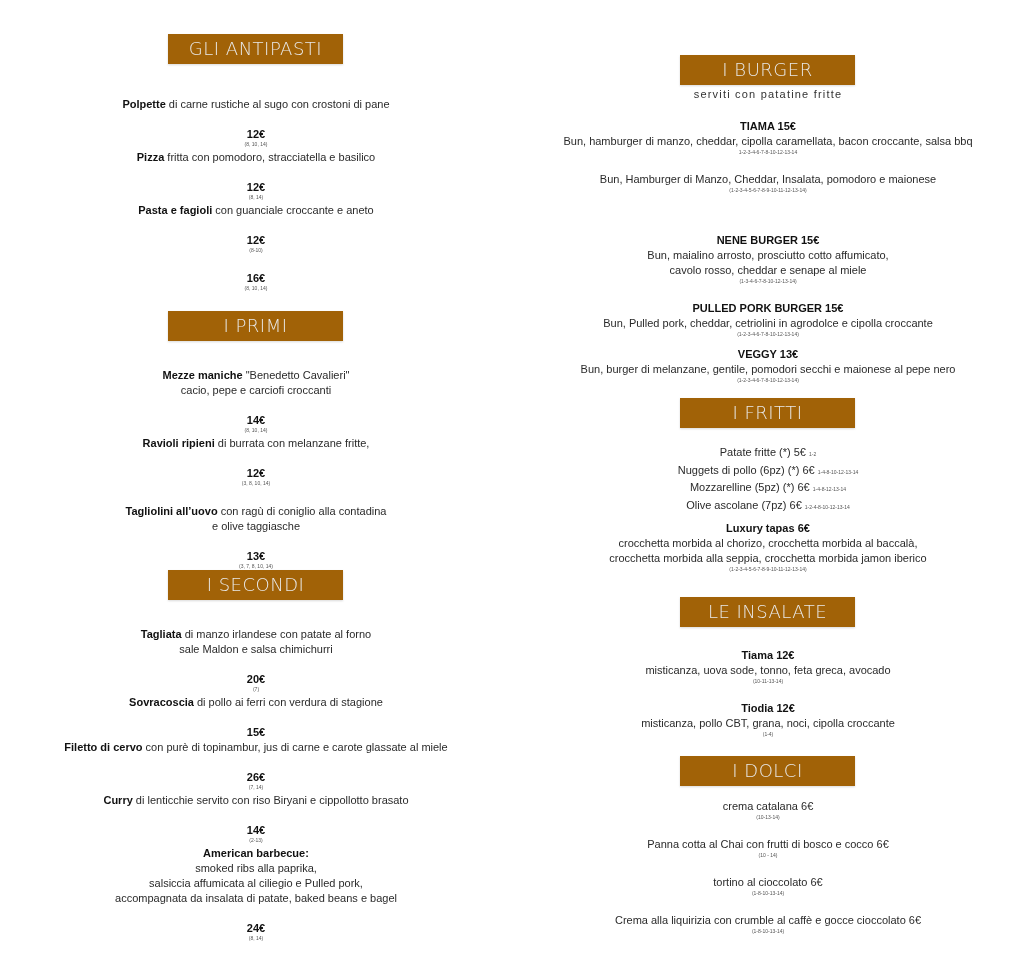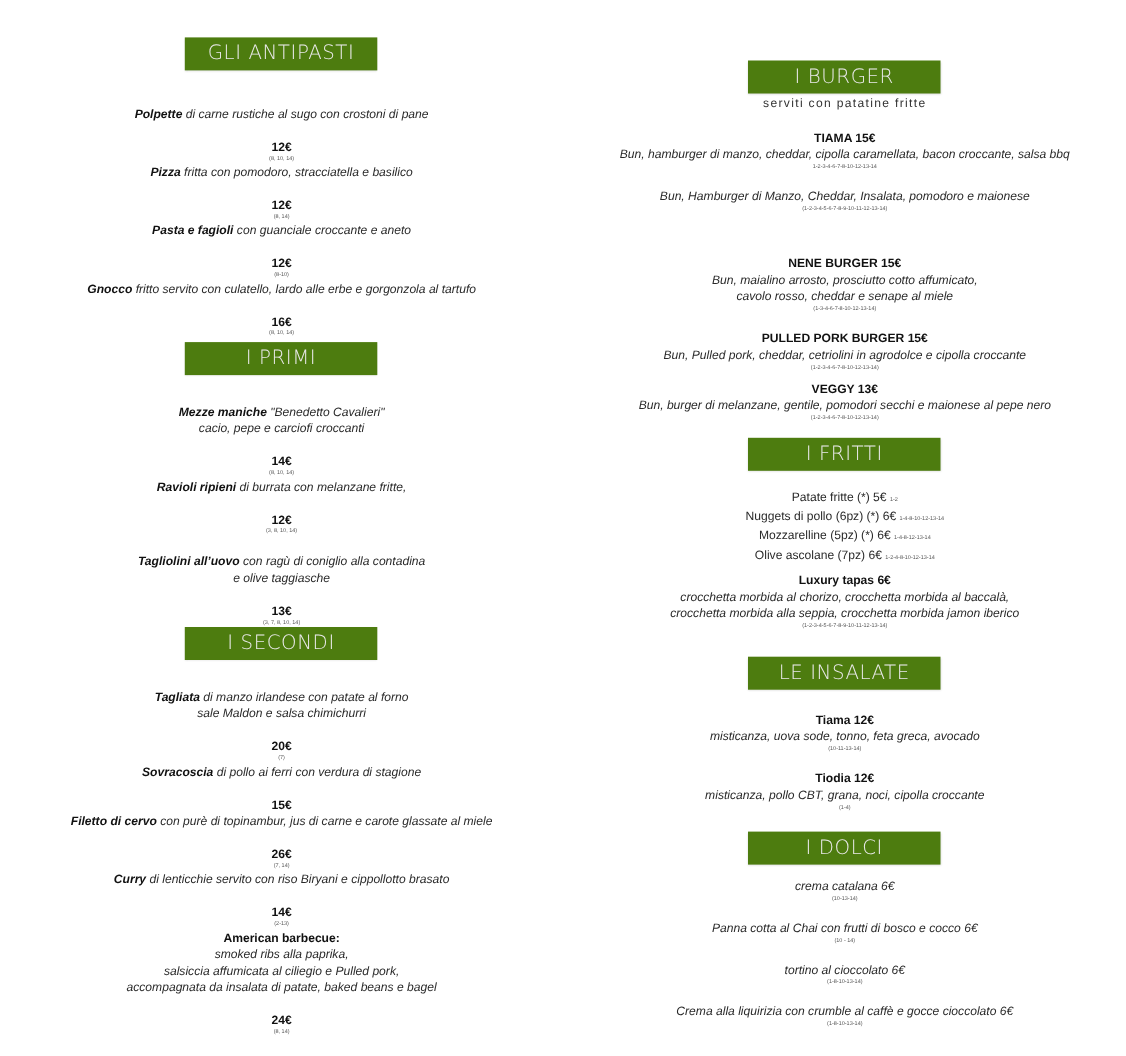--- a/index.html
+++ b/index.html
@@ -2,33 +2,33 @@
 <html><head>
 <meta charset="utf-8">
 <style>
   * { box-sizing: border-box; margin: 0; padding: 0; }
   html, body { width: 1024px; height: 960px; background: #ffffff; overflow: hidden; }
   body { font-family: "Liberation Sans", sans-serif; color: #222; position: relative; }
   .col { position: absolute; top: 0; height: 960px; text-align: center; }
   .col-left { left: 0; width: 512px; }
   .col-right { left: 512px; width: 512px; margin-top: 22px; }
   .hdr {
-    position: absolute; width: 175px; height: 30px; background: #4d7c0f;
+    position: absolute; width: 175px; height: 30px; background: #a16207;
     color: #e9e9e9; font-family: "DejaVu Sans", sans-serif; font-weight: 300;
     font-size: 18px; letter-spacing: 0.5px; line-height: 30px; text-align: center;
     box-shadow: 0 1px 2px rgba(0,0,0,0.15);
   }
   .col-left .hdr { left: 168px; }
   .col-right .hdr { left: 168px; }
   .subhdr {
     position: absolute; left: 0; width: 512px; font-size: 11px;
     letter-spacing: 1.2px; color: #333; text-align: center;
   }
   .item { position: absolute; left: 0; width: 512px; text-align: center; }
-  .line { font-size: 11px; line-height: 15px; color: #2a2a2a; white-space: nowrap; font-style: italic; }
+  .line { font-size: 11px; line-height: 15px; color: #2a2a2a; white-space: nowrap; }
   .line b { font-weight: bold; color: #111; }
   .name { font-size: 11px; line-height: 15px; font-weight: bold; color: #111; white-space: nowrap; }
   .price { font-size: 11px; line-height: 14px; font-weight: bold; color: #111; margin-top: 15px; }
   .allergen { font-size: 5px; line-height: 7px; color: #555; }
   .frit { font-size: 11px; line-height: 15.5px; color: #2a2a2a; white-space: nowrap; }
   .frit .al { font-size: 5px; color: #555; margin-left: 3px; }
 </style>
 </head>
 <body>
 
@@ -48,21 +48,20 @@
     <div class="allergen">(8, 14)</div>
   </div>
 
   <div class="item" style="top:203px">
     <div class="line"><b>Pasta e fagioli</b><span> con guanciale croccante e aneto</span></div>
     <div class="price">12€</div>
     <div class="allergen">(8-10)</div>
   </div>
 
   <div class="item" style="top:256px">
-    <div class="line"><b>Gnocco</b><span> fritto servito con culatello, lardo alle erbe e gorgonzola al tartufo</span></div>
     <div class="price">16€</div>
     <div class="allergen">(8, 10, 14)</div>
   </div>
 
   <div class="hdr" style="top:311px">I PRIMI</div>
 
   <div class="item" style="top:368px">
     <div class="line"><b>Mezze maniche</b><span> "Benedetto Cavalieri"</span></div>
     <div class="line">cacio, pepe e carciofi croccanti</div>
     <div class="price">14€</div>

